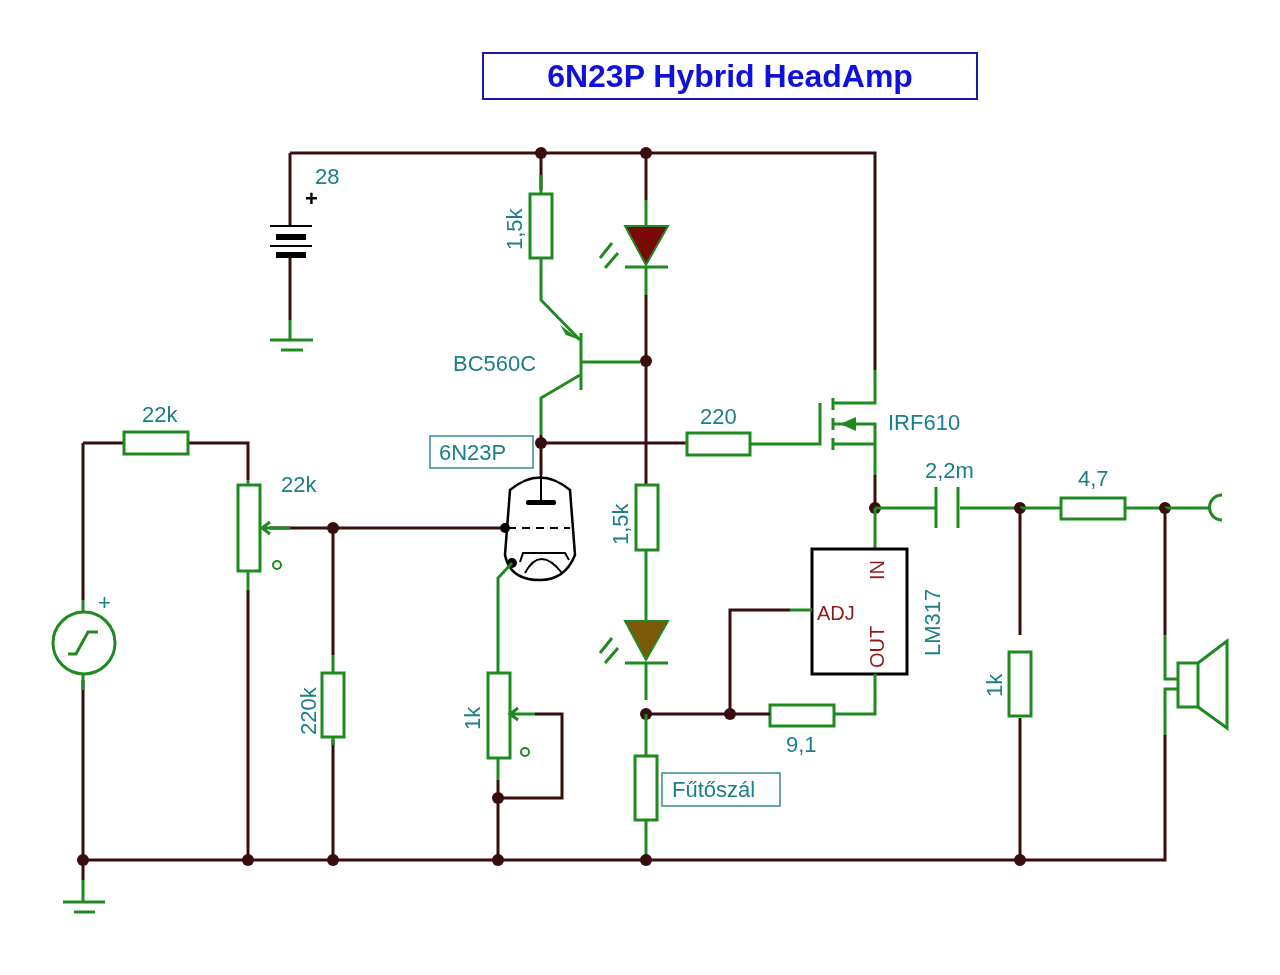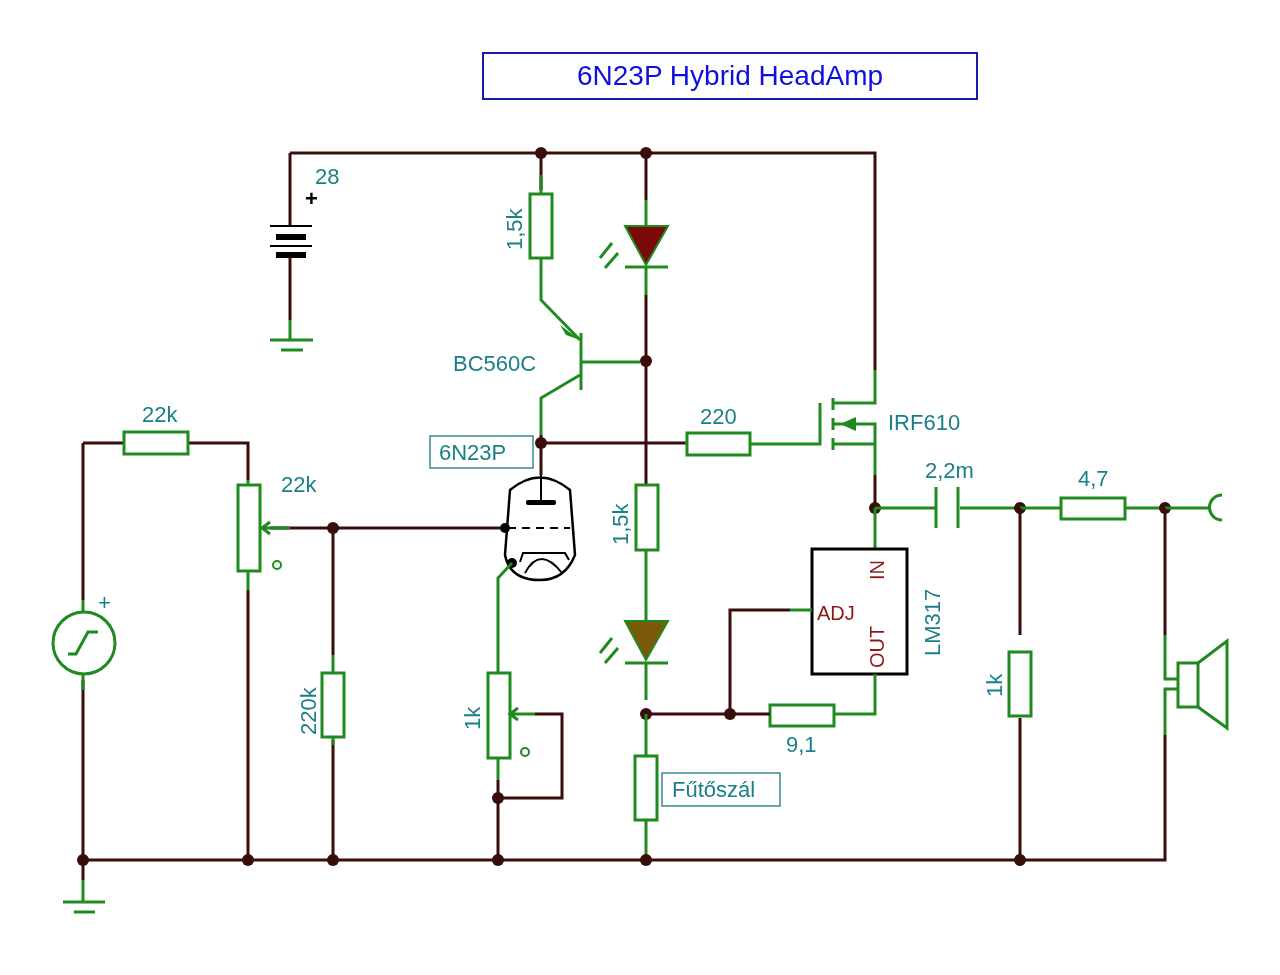--- a/index.html
+++ b/index.html
@@ -1,21 +1,21 @@
 <!DOCTYPE html>
 <html><head>
 <meta charset="utf-8">
 <style>
   html, body { margin: 0; padding: 0; background: #ffffff; }
   body { width: 1280px; height: 975px; position: relative; overflow: hidden; font-family: "Liberation Sans", sans-serif; }
   #title-box {
     position: absolute; left: 482px; top: 52px; width: 496px; height: 48px;
     border: 2px solid #1a1aa8; box-sizing: border-box;
     display: flex; align-items: center; justify-content: center;
-    color: #1010dd; font-weight: normal; font-size: 28px; font-family: "Liberation Sans", sans-serif;
+    color: #1010dd; font-weight: bold; font-size: 32px; font-family: "Liberation Sans", sans-serif;
   }
   svg { position: absolute; left: 0; top: 0; }
   .wire { stroke: #3a0d0d; stroke-width: 3; fill: none; }
   .gw { stroke: #1f8a1f; stroke-width: 3; fill: none; }
   .comp { stroke: #1f8a1f; stroke-width: 3; fill: #ffffff; }
   .node { fill: #3a0d0d; }
   .lbl { fill: #1a7f86; font-family: "Liberation Sans", sans-serif; font-size: 22px; }
   .pin { fill: #8b1a1a; font-family: "Liberation Sans", sans-serif; font-size: 20px; }
   .blk { stroke: #000; stroke-width: 3; fill: none; }
   .boxlbl { fill: #fff; stroke: #3a8a8e; stroke-width: 1.5; }

